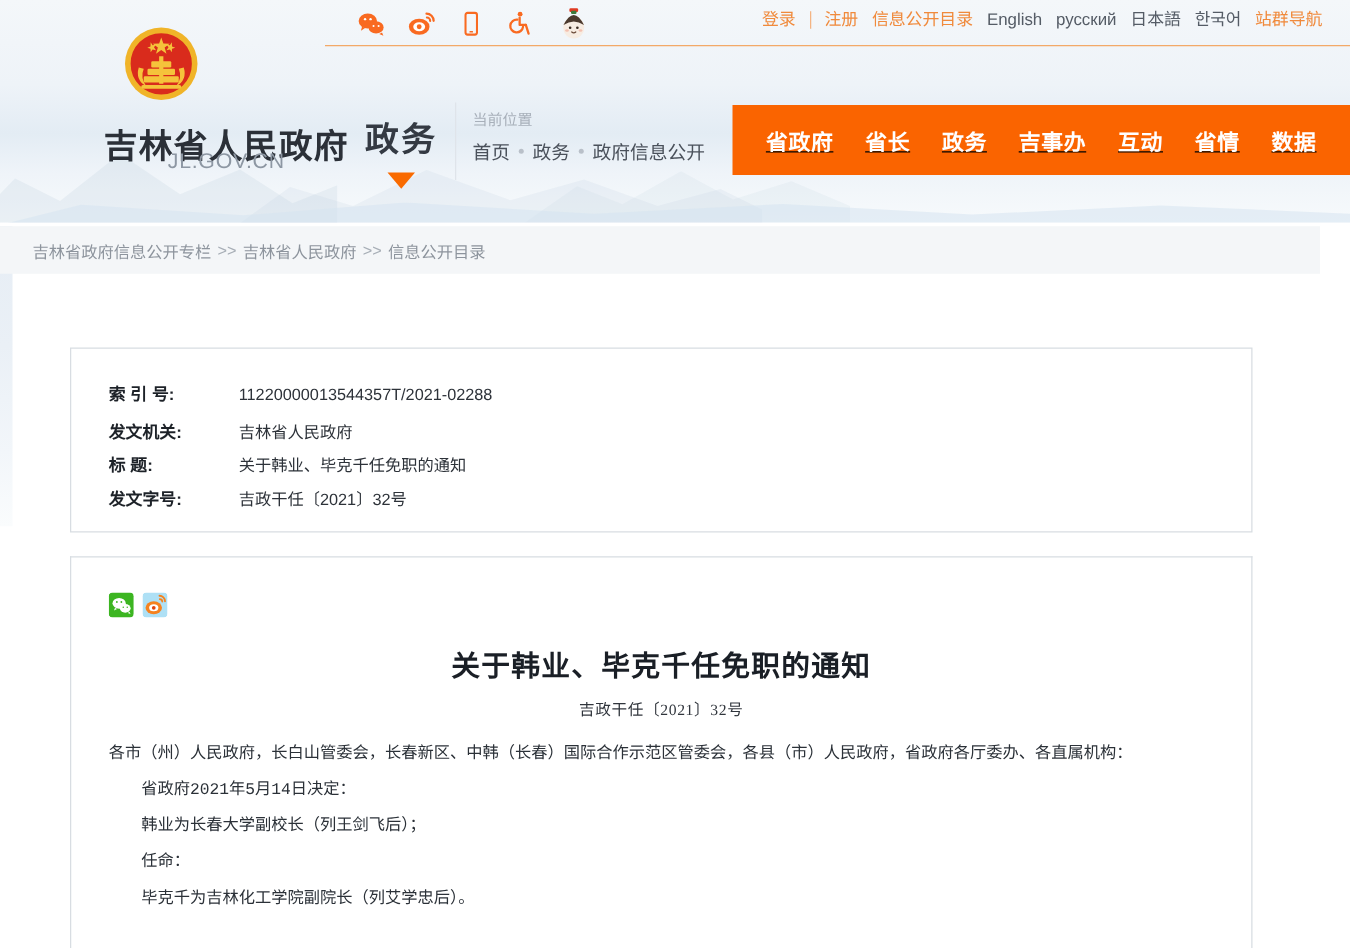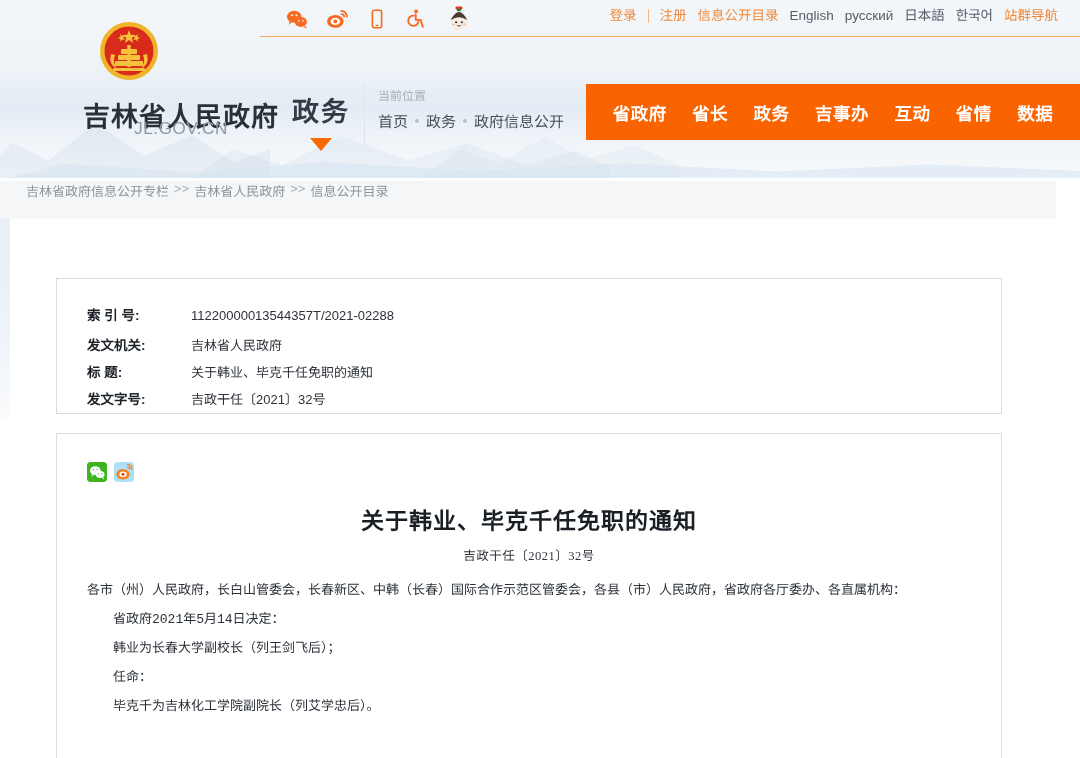--- a/index.html
+++ b/index.html
@@ -100,51 +100,52 @@
   .crumb-path a { color: #4a515b; text-decoration: none; cursor: pointer; }
   .crumb-dot { width: 4px; height: 4px; background: #b9c0c9; border-radius: 50%; display: inline-block; }
 
   
   .mainnav {
     position: absolute; left: 586px; top: 84px;
     width: 494px; height: 56px;
     background: #fa6400;
     display: flex; align-items: center; justify-content: space-around;
     padding: 0 14px;
+    text-decoration: underline;
   }
   .mainnav a {
     color: #ffffff; font-size: 17.5px; font-weight: bold;
     text-decoration: none; letter-spacing: .5px; white-space: nowrap; cursor: pointer;
   }
 
   
   .bcbar {
     position: absolute; left: 0px; top: 181px;
     width: 1056px; height: 38px;
     background: #f4f6f8;
-    display: flex; 
+    display: flex; align-items: center;
     padding-left: 26px;
     font-size: 13px; color: #8d949d;
   }
   .bcbar a { color: #8d949d; text-decoration: none; cursor: pointer; }
   .bcbar .sep { margin: 0 5px; color: #a7aeb6; }
 
   
   .edge-bleed {
     position: absolute; left: 0; top: 181px; width: 10px; height: 240px;
     background: linear-gradient(180deg, #e6edf5 0%, #eaf0f6 40%, #f2f6fa 75%, #fafcfd 100%);
   }
 
   
   .content { position: absolute; left: 0; top: 219px; width: 1080px; }
 
   .meta-box {
     margin: 59px 78px 0 56px;
     border: 1px solid #d8dde2;
-    padding: 18px 0 8px 0;
+    padding: 18px 0 20px 0;
     display: flex;
   }
   .meta-col { display: flex; flex-direction: column; }
   .meta-col.left { width: 492px; padding-left: 30px; }
   .meta-col.right { width: 410px; padding-left: 16px; }
   .meta-row { display: flex; align-items: baseline; height: 21px; margin-bottom: 6px; }
   .meta-row.gap { visibility: hidden; }
   .meta-key {
     width: 104px; flex: none;
     font-size: 13.5px; font-weight: bold; color: #1d2228;

